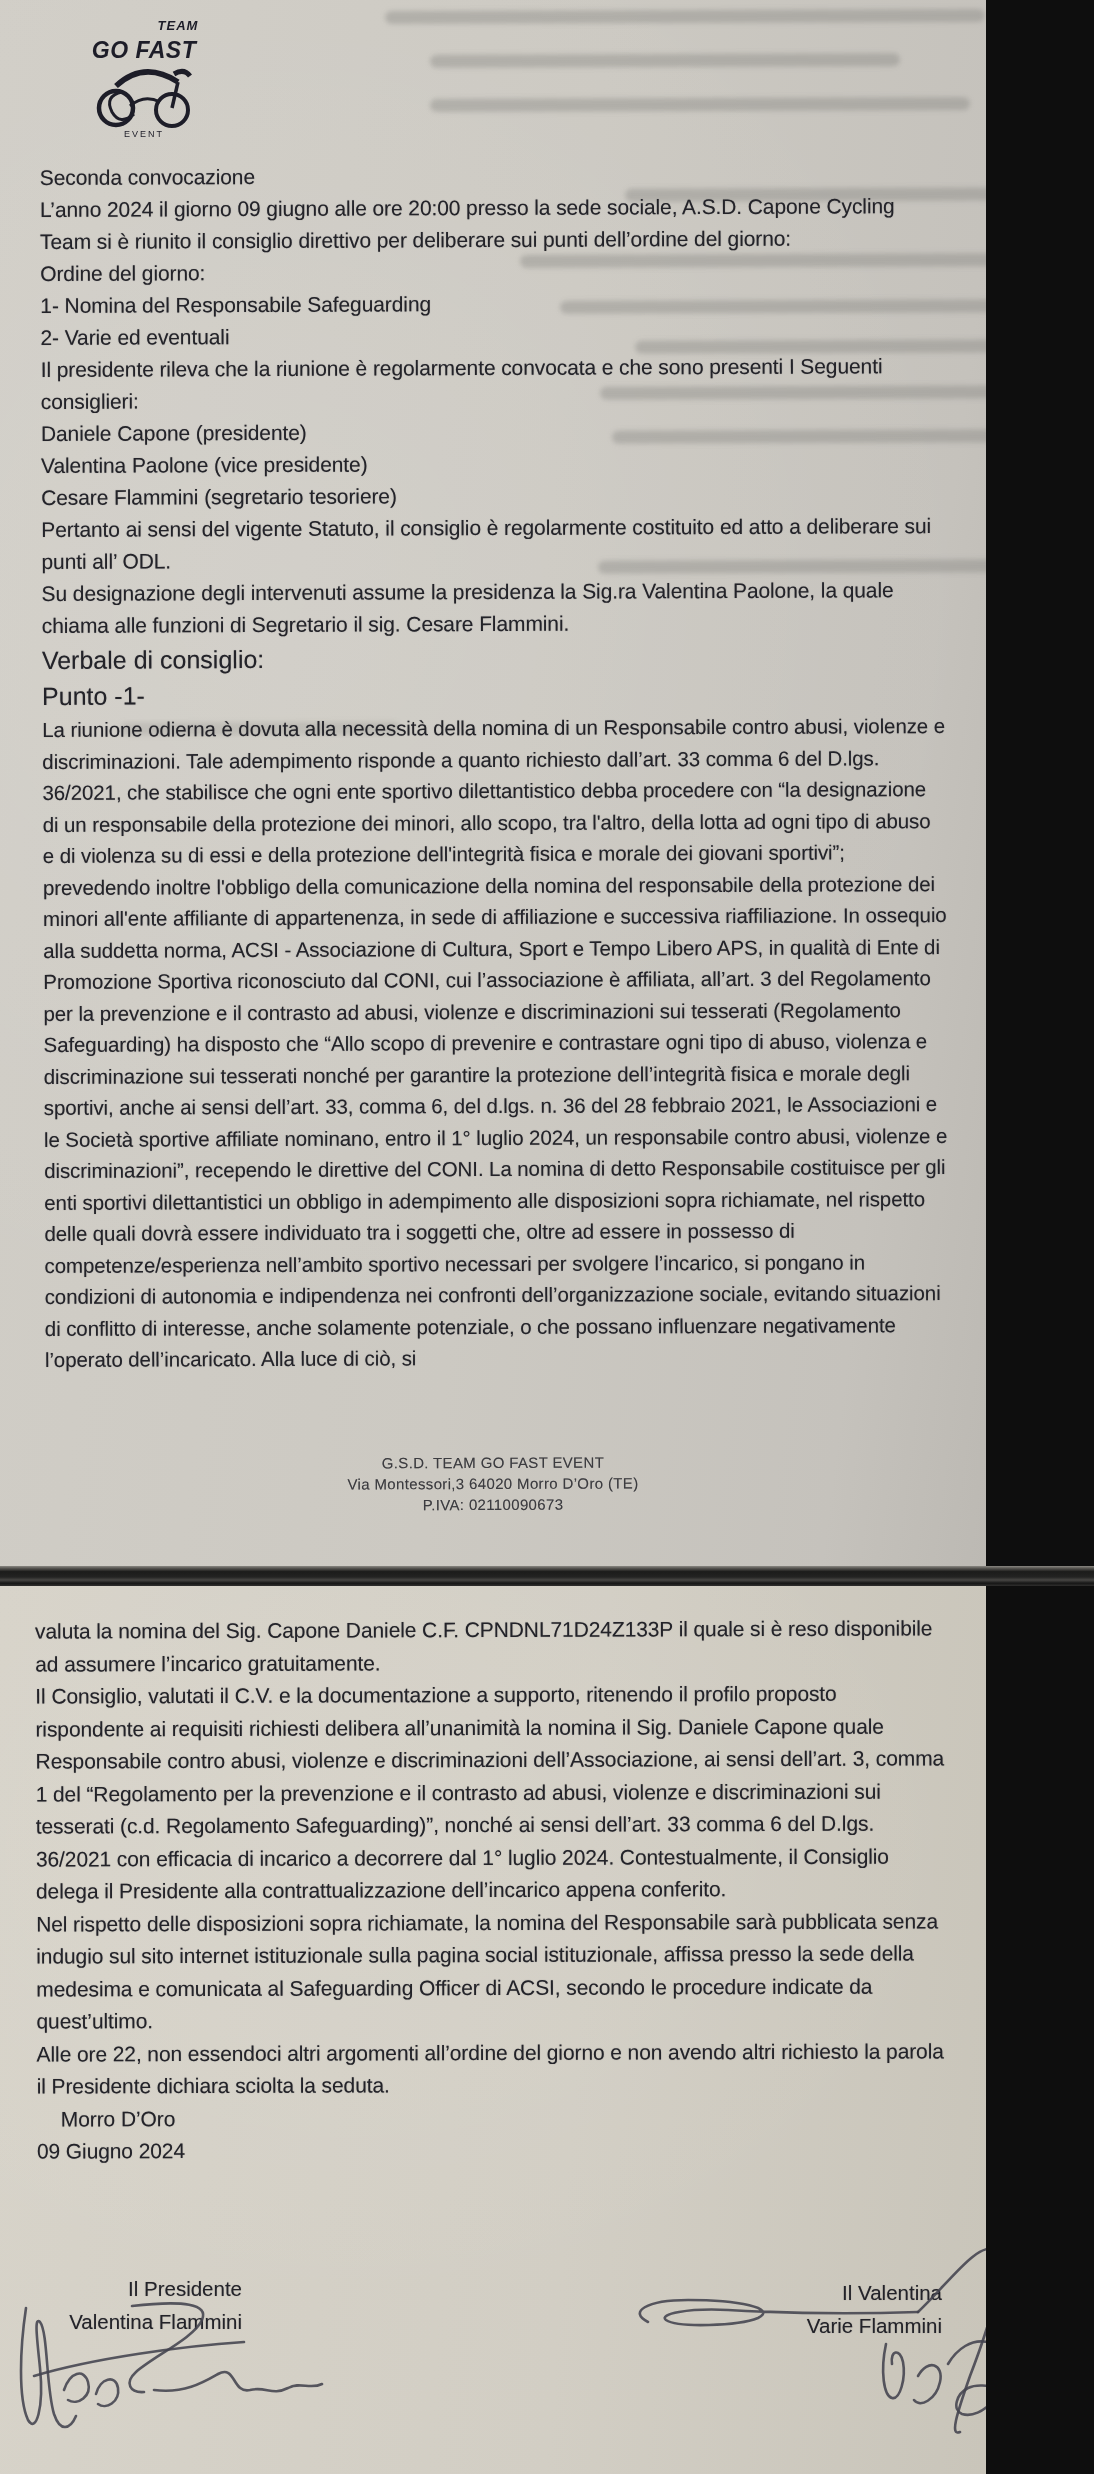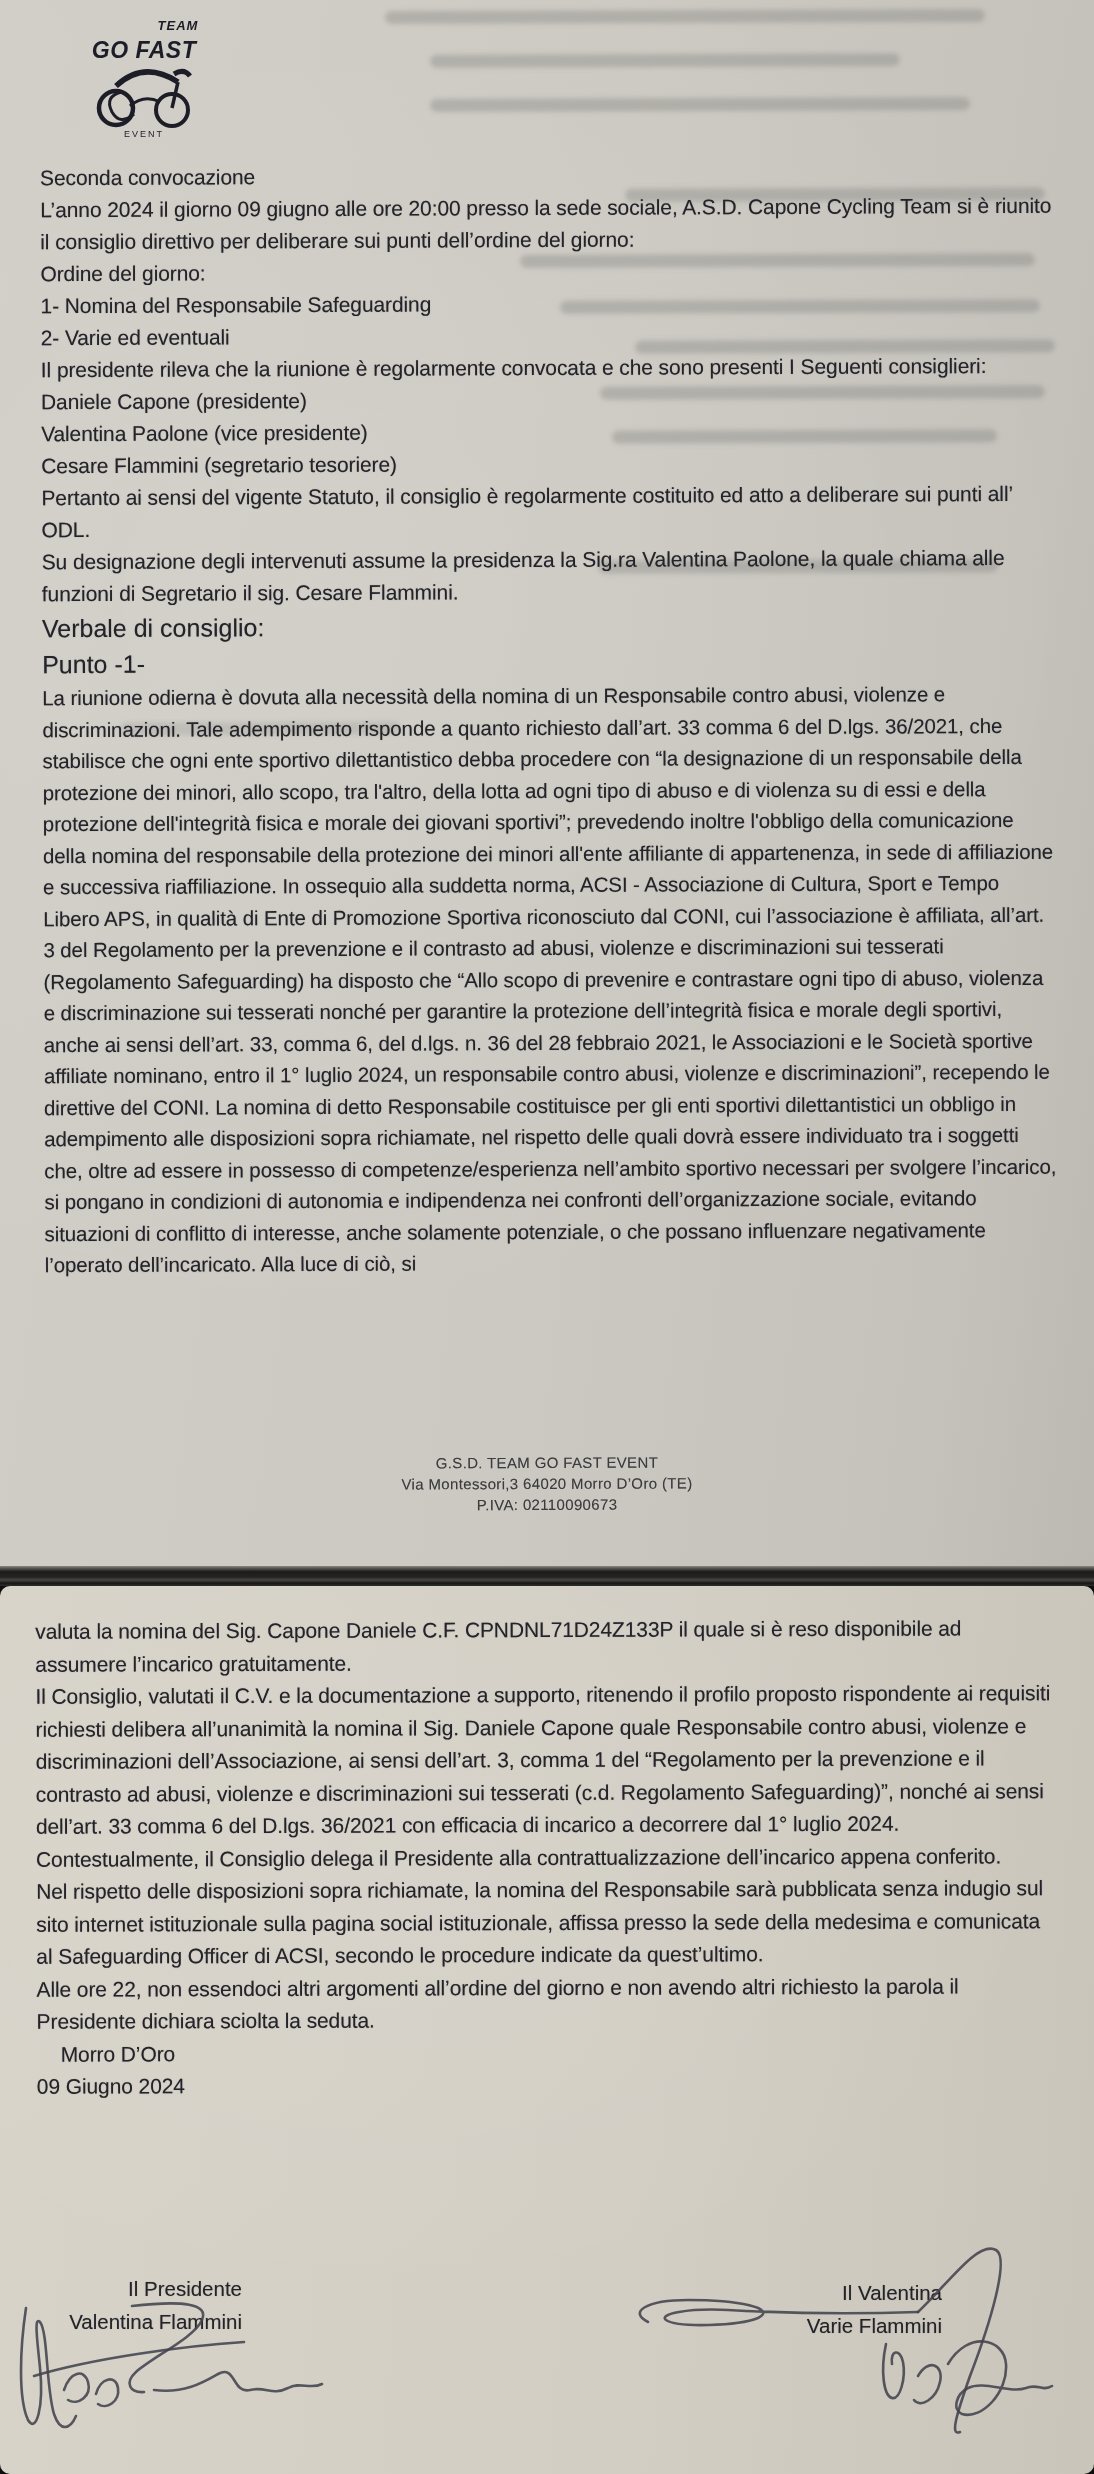--- a/index.html
+++ b/index.html
@@ -4,33 +4,32 @@
 <style>
   html,body{margin:0;padding:0;}
   body{
     width:1094px;height:2474px;overflow:hidden;background:#0e0e0e;
     font-family:"Liberation Sans","DejaVu Sans",sans-serif;
     -webkit-font-smoothing:antialiased;
   }
   .photo{position:relative;width:1094px;height:2474px;}
 
   
-  .page{position:relative;width:1094px;overflow:hidden;}
+  .page{position:relative;width:938px;overflow:hidden;padding-left:48px;}
   .page1{
     height:1566px;
     background:
       radial-gradient(120% 80% at 28% 38%, rgba(255,255,255,.09), rgba(0,0,0,0) 62%),
       linear-gradient(97deg,#d1cec7 0%,#ccc9c2 52%,#c5c2bc 86%,#bcb9b3 100%);
   }
   .page2{
     height:888px;
     background:
       radial-gradient(110% 90% at 35% 30%, rgba(255,255,255,.08), rgba(0,0,0,0) 60%),
       linear-gradient(94deg,#d7d3c9 0%,#d2cec4 58%,#c9c5ba 100%);
-    border-radius: 10px;
   }
   .separator{
     height:20px;width:1094px;
     background:linear-gradient(180deg,#8a8882 0%,#55534f 12%,#1c1c1b 28%,#232322 55%,#474644 70%,#161616 86%,#2f2e2d 100%);
   }
 
   .content{
     position:absolute;left:42px;right:40px;top:0;
     color:#232329;transform:rotate(-.25deg);
     font-size:21px;line-height:32px;letter-spacing:-.1px;

